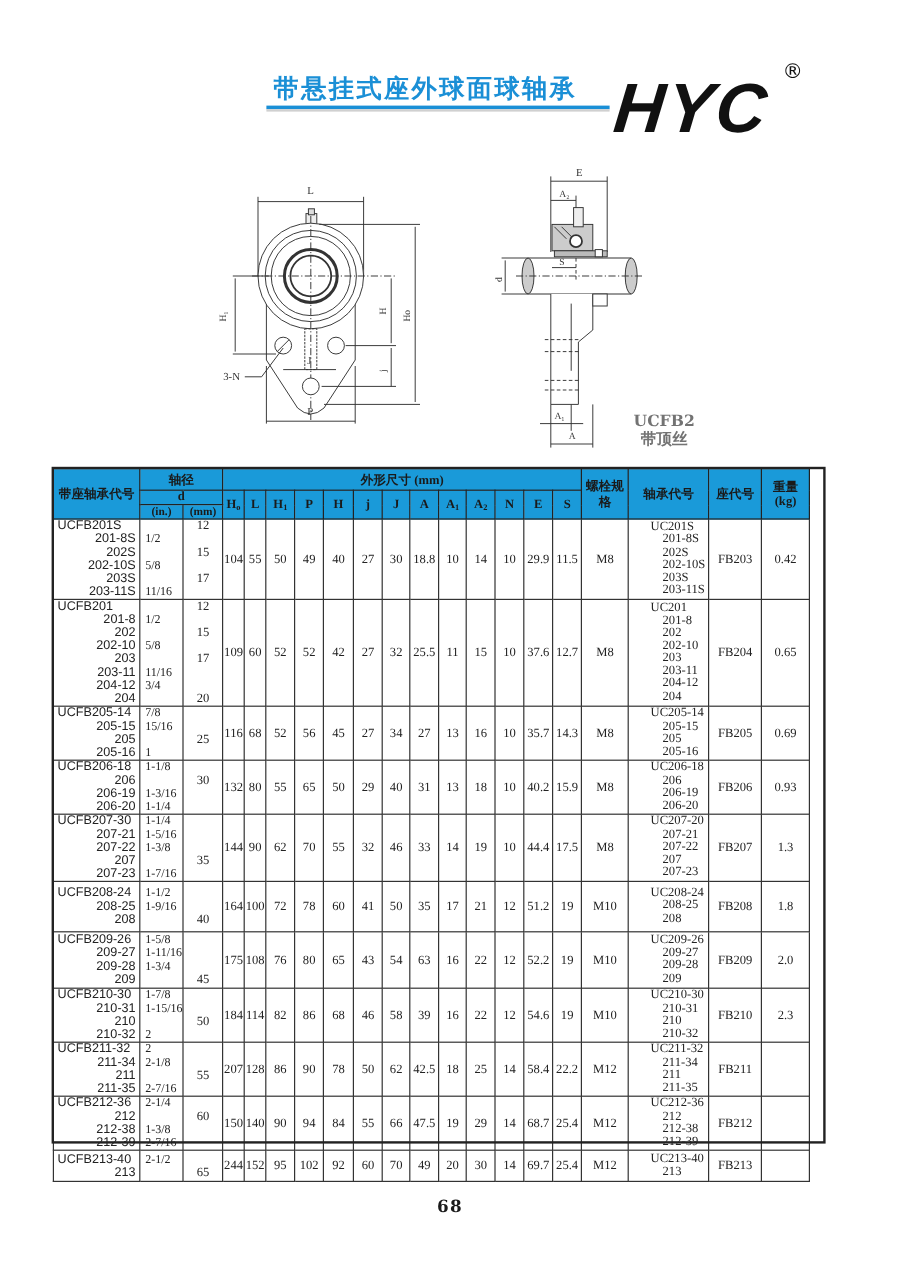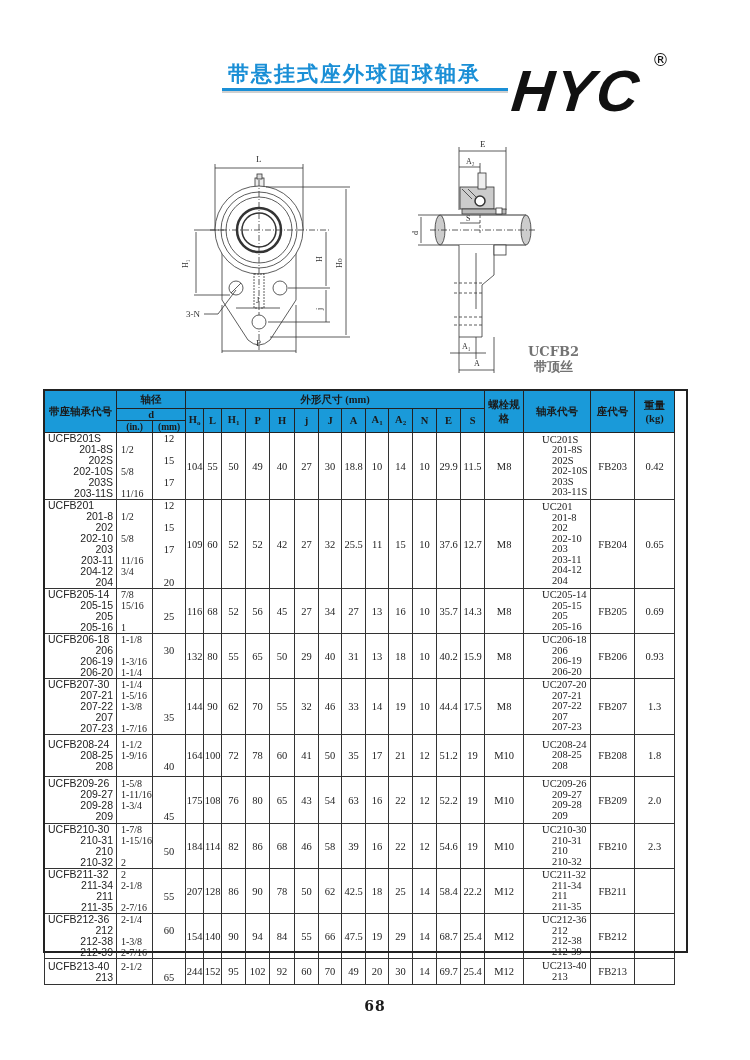--- a/index.html
+++ b/index.html
@@ -707,21 +707,21 @@
           </div>
         </td>
         <td class="mm">
           <div class="cell-lines">
             <span>&nbsp;</span>
             <span>60</span>
             <span>&nbsp;</span>
             <span>&nbsp;</span>
           </div>
         </td>
-        <td>154</td>
+        <td>150</td>
         <td>140</td>
         <td>90</td>
         <td>94</td>
         <td>84</td>
         <td>55</td>
         <td>66</td>
         <td>47.5</td>
         <td>19</td>
         <td>29</td>
         <td>14</td>

